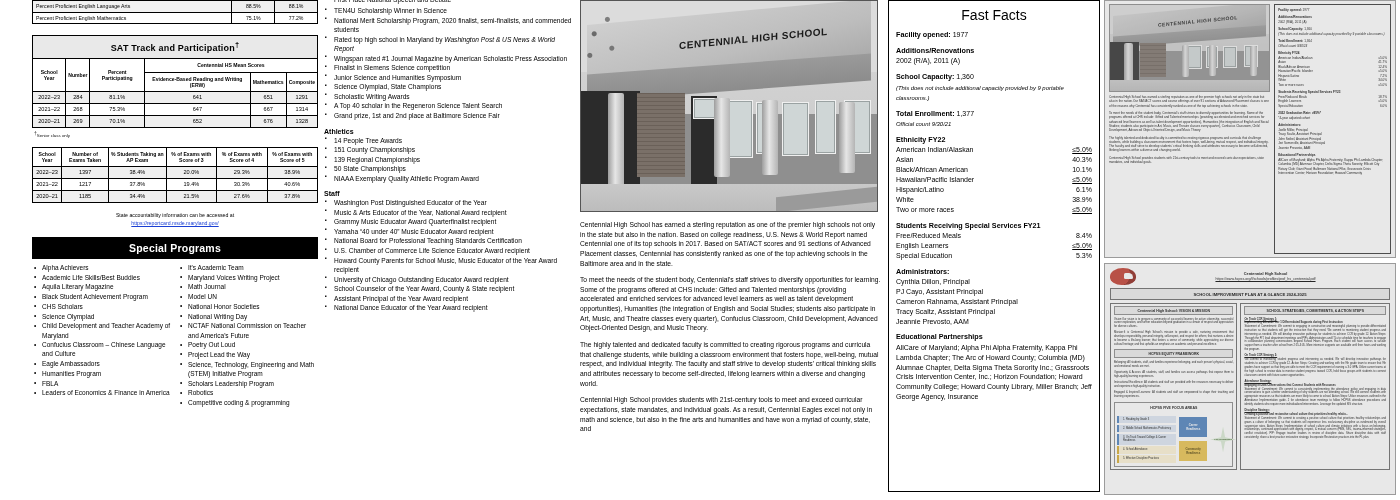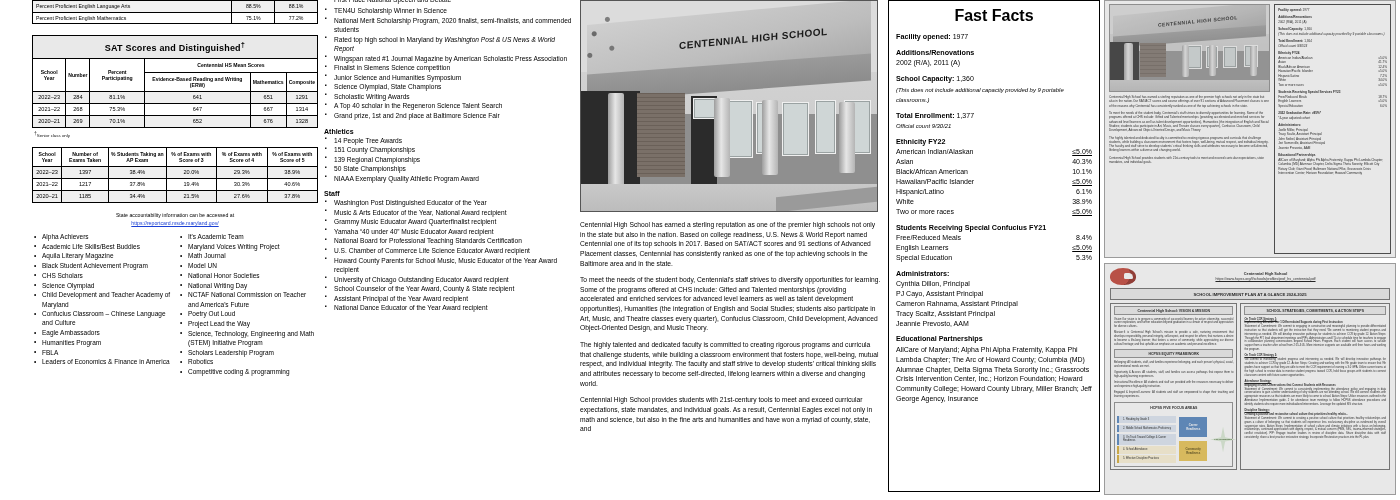--- a/index.html
+++ b/index.html
@@ -128,21 +128,21 @@
                 radial-gradient(circle at 70% 60%, #6a6a6a 0 2px, transparent 3px);
     opacity:.85;
   }
 
   .bodytext { font-size: 6.7px; line-height: 1.44; margin-top: 8px; text-align: left; }
   .bodytext p { margin: 0 0 7px 0; }
 
   
   .col4 { width: 218px; padding: 0 4px 0 2px; }
   .ffbox { border: 1.2px solid #000; padding: 5px 7px 6px 7px; height: 492px; }
-  .ff-title { text-align:center; font-weight:bold; font-size: 16px; margin: 1px 0 7px 0; }
+  .ff-title { text-align:center; font-weight:normal; font-size: 14px; margin: 1px 0 7px 0; }
   .ff-block { margin-bottom: 6px; font-size: 7px; line-height: 1.42; }
   .ff-block b { font-size: 7.2px; }
   .ff-sub { font-style: italic; font-size: 5.9px; line-height:1.35; }
   .ff-row { display:flex; justify-content:space-between; font-size:7px; line-height:1.42; }
   .ff-row .v { min-width: 42px; text-align:right; }
   .uline { text-decoration: underline; }
 
   
   .col5 { width: 296px; position: relative; padding-right: 2px; }
   .thumb {
@@ -232,21 +232,21 @@
       </tr>
     </tbody>
       </table>
 
     <div style="height:11px"></div>
 
     <table class="grid tbl-top">
       <tbody>
           <tr>
         <td class="bandtitle" colspan="6">
-          <span>SAT Scores and Distinguished</span><sup>†</sup>
+          <span>SAT Track and Participation</span><sup>†</sup>
         </td>
       </tr>
       <tr>
         <td class="hdr" rowspan="2">School Year</td>
         <td class="hdr" rowspan="2">Number</td>
         <td class="hdr" rowspan="2">Percent Participating</td>
         <td class="hdr" colspan="3">Centennial HS Mean Scores</td>
       </tr>
       <tr>
         <td class="hdr">Evidence-Based Reading and Writing (ERW)</td>
@@ -320,20 +320,21 @@
         <td class="shade">37.8%</td>
       </tr>
     </tbody>
       </table>
 
     <div class="accessnote">
       <span>State accountability information can be accessed at</span><br>
       <a href="#">https://reportcard.msde.maryland.gov/</a>
     </div>
 
+    <div class="sp-banner">Special Programs</div>
 
     <div class="sp-cols">
       <ul>
         <li>Alpha Achievers</li>
         <li>Academic Life Skills/Best Buddies</li>
         <li>Aquila Literary Magazine</li>
         <li>Black Student Achievement Program</li>
         <li>CHS Scholars</li>
         <li>Science Olympiad</li>
         <li>Child Development and Teacher Academy of Maryland</li>
@@ -490,21 +491,21 @@
             <span>White</span>
             <span class="v">38.9%</span>
           </div>
         <div class="ff-row">
             <span>Two or more races</span>
             <span class="v uline">≤5.0%</span>
           </div>
       </div>
 
       <div class="ff-block">
-        <b>Students Receiving Special Confucius FY21</b>
+        <b>Students Receiving Special Services FY21</b>
         <div class="ff-row">
             <span>Free/Reduced Meals</span>
             <span class="v">8.4%</span>
           </div>
         <div class="ff-row">
             <span>English Learners</span>
             <span class="v uline">≤5.0%</span>
           </div>
         <div class="ff-row">
             <span>Special Education</span>

